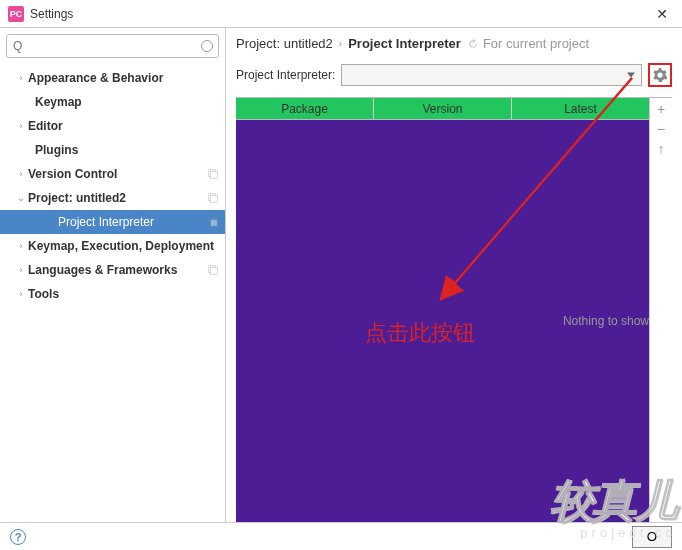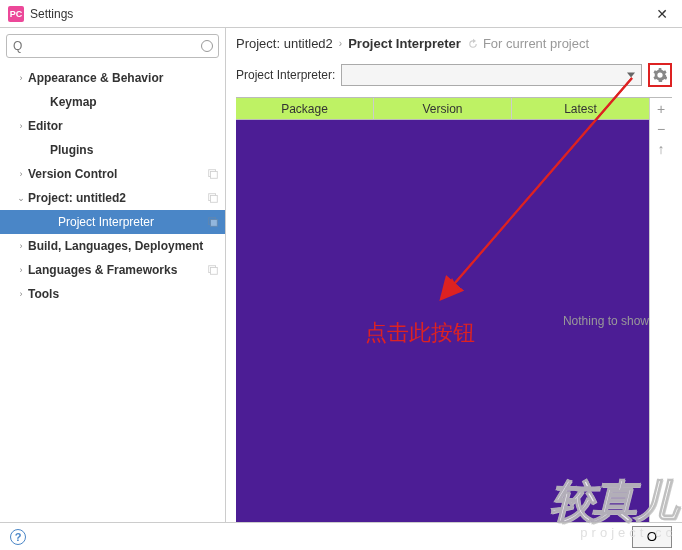--- a/index.html
+++ b/index.html
@@ -18,37 +18,37 @@
 .tree { flex: 1; overflow: auto; padding-top: 2px; }
 .tree-item { display: flex; align-items: center; height: 24px; padding-right: 6px; cursor: pointer; position: relative; }
 .arrow { width: 14px; text-align: center; color: #888; font-size: 9px; flex-shrink: 0; }
 .tree-label { font-weight: bold; font-size: 12px; flex: 1; white-space: nowrap; overflow: hidden; text-overflow: ellipsis; }
 .tree-item.child .tree-label { font-weight: normal; }
 .tree-item.selected { background: #4a86c7; color: #fff; }
 .tree-item.selected .arrow { color: #fff; }
 .copy-icon { width: 12px; height: 12px; opacity: 0.4; flex-shrink: 0; }
 .copy-icon svg { width: 100%; height: 100%; }
 .indent-1 { padding-left: 14px; }
-.indent-2 { padding-left: 36px; }
+.indent-2 { padding-left: 21px; }
 .indent-3 { padding-left: 44px; }
 .content { flex: 1; display: flex; flex-direction: column; padding: 8px 10px 0 10px; position: relative; }
 .breadcrumb { font-size: 13px; display: flex; align-items: center; gap: 6px; margin-bottom: 12px; flex-wrap: wrap; }
 .breadcrumb .strong { font-weight: bold; }
 .breadcrumb .sep { color: #999; font-size: 10px; }
 .for-proj { color: #999; display: flex; align-items: center; gap: 4px; }
 .reset-icon { width: 12px; height: 12px; opacity: 0.5; }
 .interp-row { display: flex; align-items: center; gap: 6px; margin-bottom: 10px; }
 .interp-label { font-size: 12px; }
 .interp-select { flex: 1; height: 22px; border: 1px solid #aaa; background: #f5f5f5; position: relative; cursor: pointer; }
 .interp-select::after { content: ""; position: absolute; right: 6px; top: 50%; transform: translateY(-50%); border-left: 4px solid transparent; border-right: 4px solid transparent; border-top: 5px solid #666; }
 .gear-wrap { width: 24px; height: 24px; border: 2px solid #d22; display: flex; align-items: center; justify-content: center; cursor: pointer; }
 .gear-icon { width: 14px; height: 14px; color: #888; }
 .table-area { flex: 1; display: flex; border-top: 1px solid #bbb; position: relative; }
 .table-main { flex: 1; display: flex; flex-direction: column; border-right: 1px solid #ccc; }
-.table-head { display: flex; height: 22px; border-bottom: 1px solid #bbb; background: #bef264; }
+.table-head { display: flex; height: 22px; border-bottom: 1px solid #bbb; background: #22c55e; }
 .th { flex: 1; text-align: center; font-size: 12px; line-height: 22px; border-right: 1px solid #ccc; }
 .th:last-child { border-right: none; }
 .table-body { flex: 1; background: #4c1d95; display: flex; align-items: center; justify-content: flex-end; color: #999; font-size: 12px; position: relative; }
 .side-buttons { width: 22px; display: flex; flex-direction: column; align-items: center; padding-top: 2px; gap: 2px; }
 .side-btn { width: 18px; height: 18px; display: flex; align-items: center; justify-content: center; color: #999; font-size: 14px; cursor: pointer; }
 .footer { height: 28px; border-top: 1px solid #ccc; display: flex; align-items: center; justify-content: space-between; padding: 0 10px; }
 .help-icon { width: 16px; height: 16px; border-radius: 50%; border: 1.5px solid #4a86c7; color: #4a86c7; font-size: 11px; font-weight: bold; display: flex; align-items: center; justify-content: center; cursor: pointer; }
 .ok-btn { height: 22px; padding: 0 14px; border: 1px solid #888; background: #f5f5f5; cursor: pointer; }
 .annotation-arrow { position: absolute; top: 40px; right: 30px; pointer-events: none; }
 .annotation-text { position: absolute; color: #d22; font-size: 22px; font-family: "Microsoft YaHei", sans-serif; pointer-events: none; margin-left: 19px; }
@@ -108,21 +108,21 @@
         <div class="tree-item indent-3 selected child">
           <span class="arrow"></span>
           <span class="tree-label">Project Interpreter</span>
           <span class="copy-icon"><svg viewBox="0 0 14 14">
               <rect x="2" y="2" width="8" height="8" fill="none" stroke="#888"></rect>
               <rect x="4" y="4" width="8" height="8" fill="#fff" stroke="#888"></rect>
             </svg></span>
         </div>
         <div class="tree-item indent-1">
           <span class="arrow">›</span>
-          <span class="tree-label">Build, Languages, Deployment</span>
+          <span class="tree-label">Keymap, Execution, Deployment</span>
         </div>
         <div class="tree-item indent-1">
           <span class="arrow">›</span>
           <span class="tree-label">Languages &amp; Frameworks</span>
           <span class="copy-icon"><svg viewBox="0 0 14 14">
               <rect x="2" y="2" width="8" height="8" fill="none" stroke="#888"></rect>
               <rect x="4" y="4" width="8" height="8" fill="#fff" stroke="#888"></rect>
             </svg></span>
         </div>
         <div class="tree-item indent-1">

